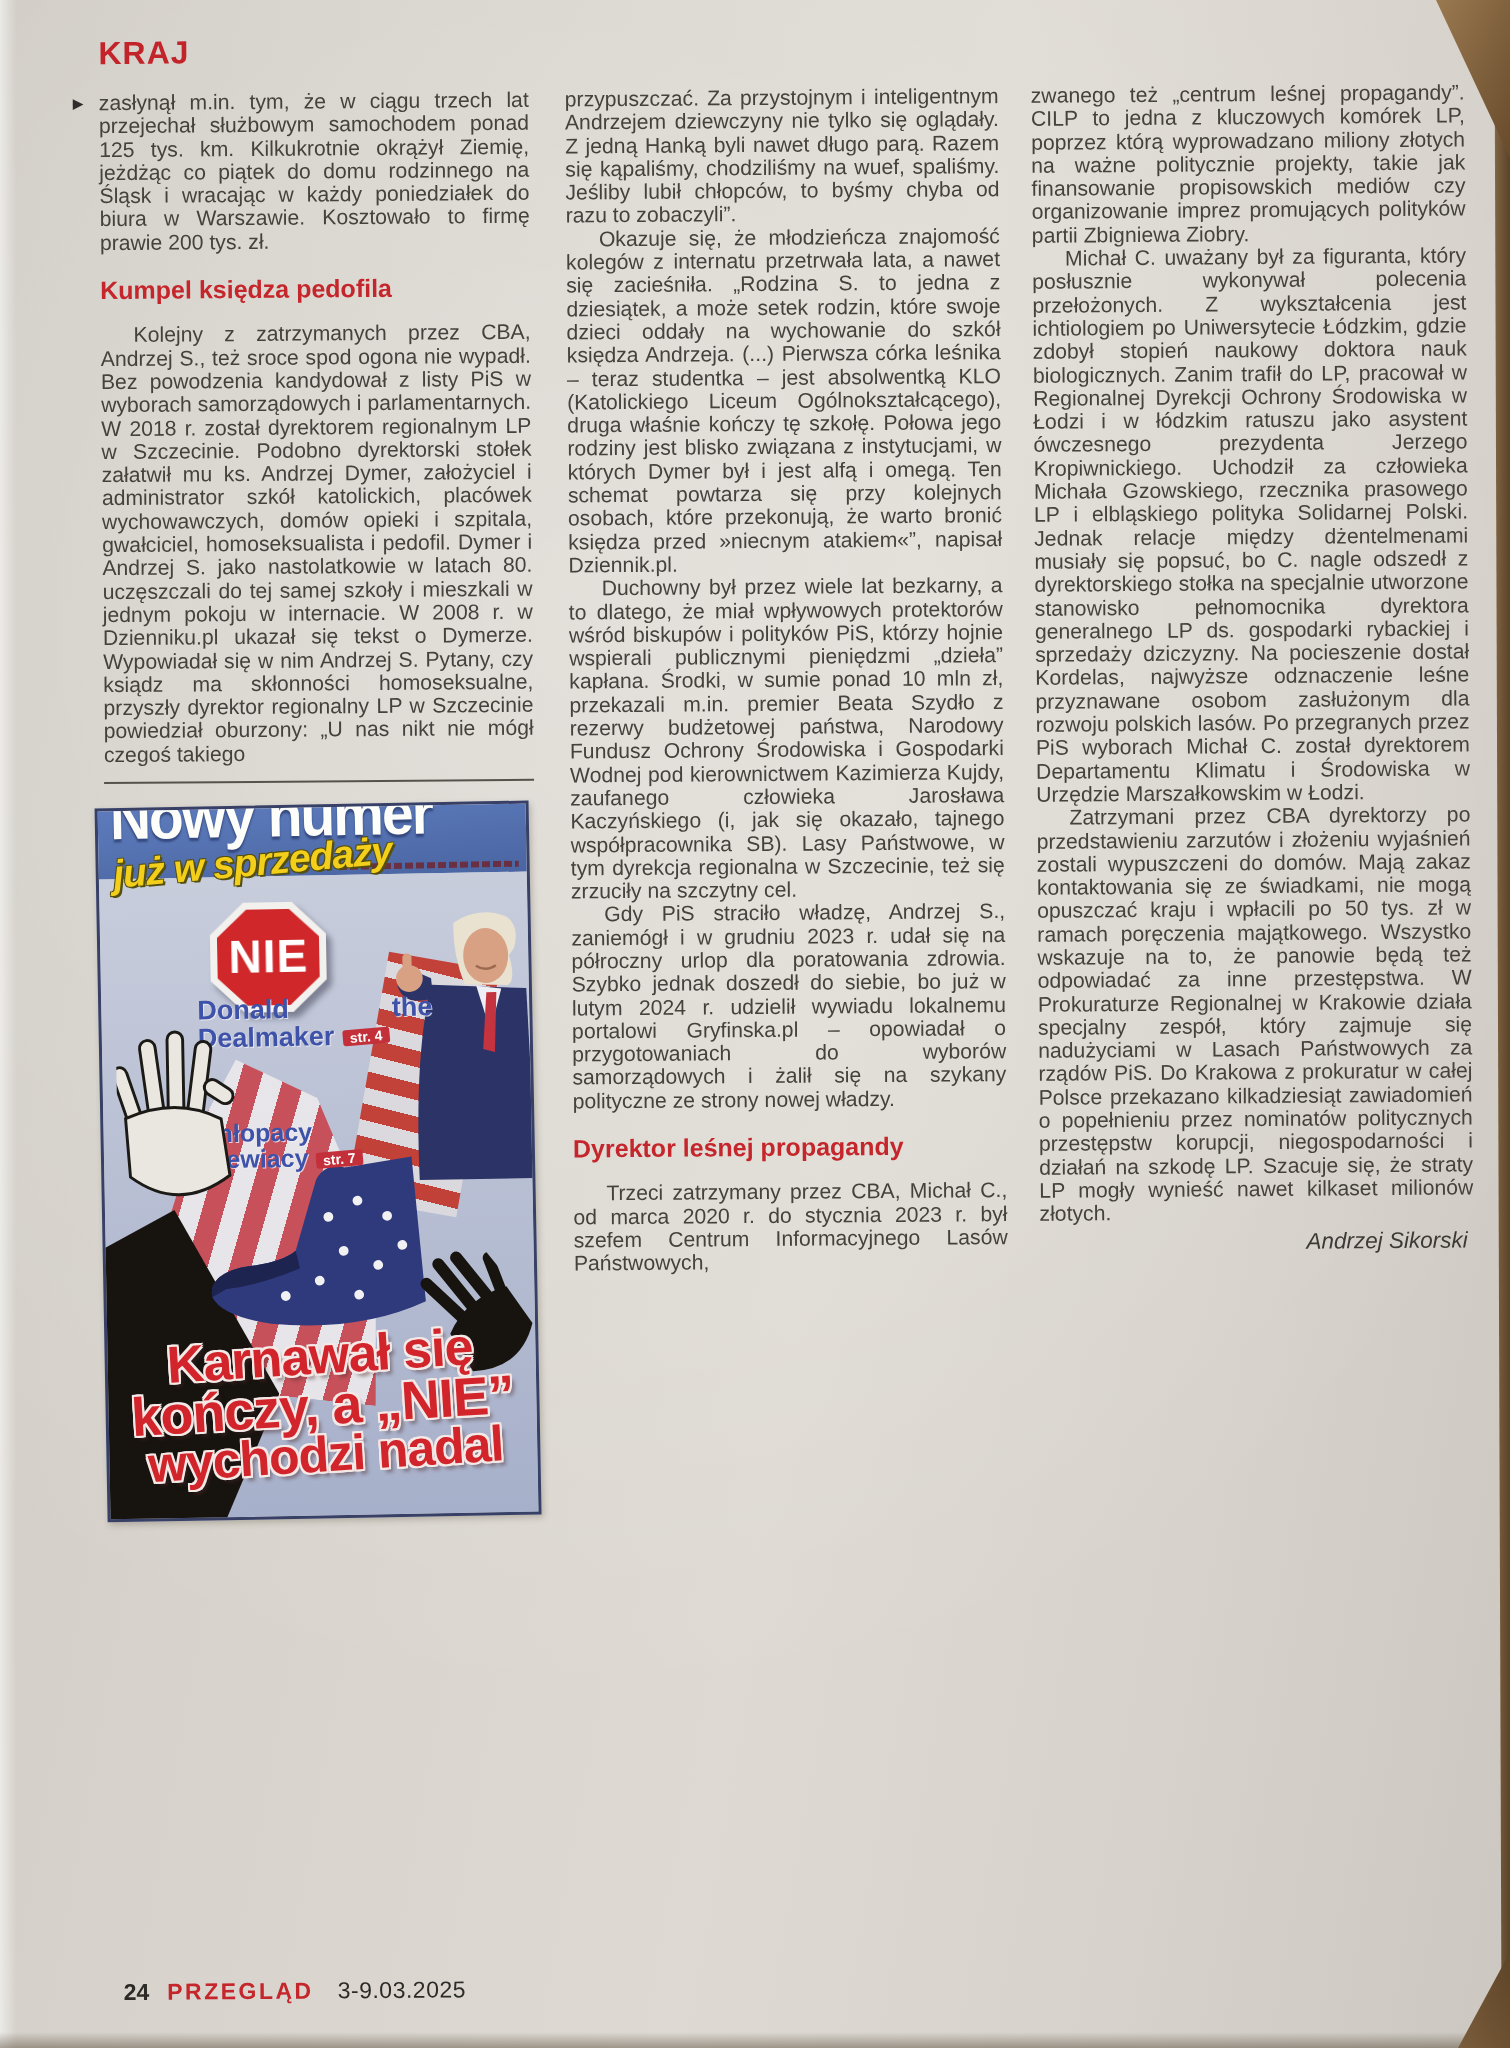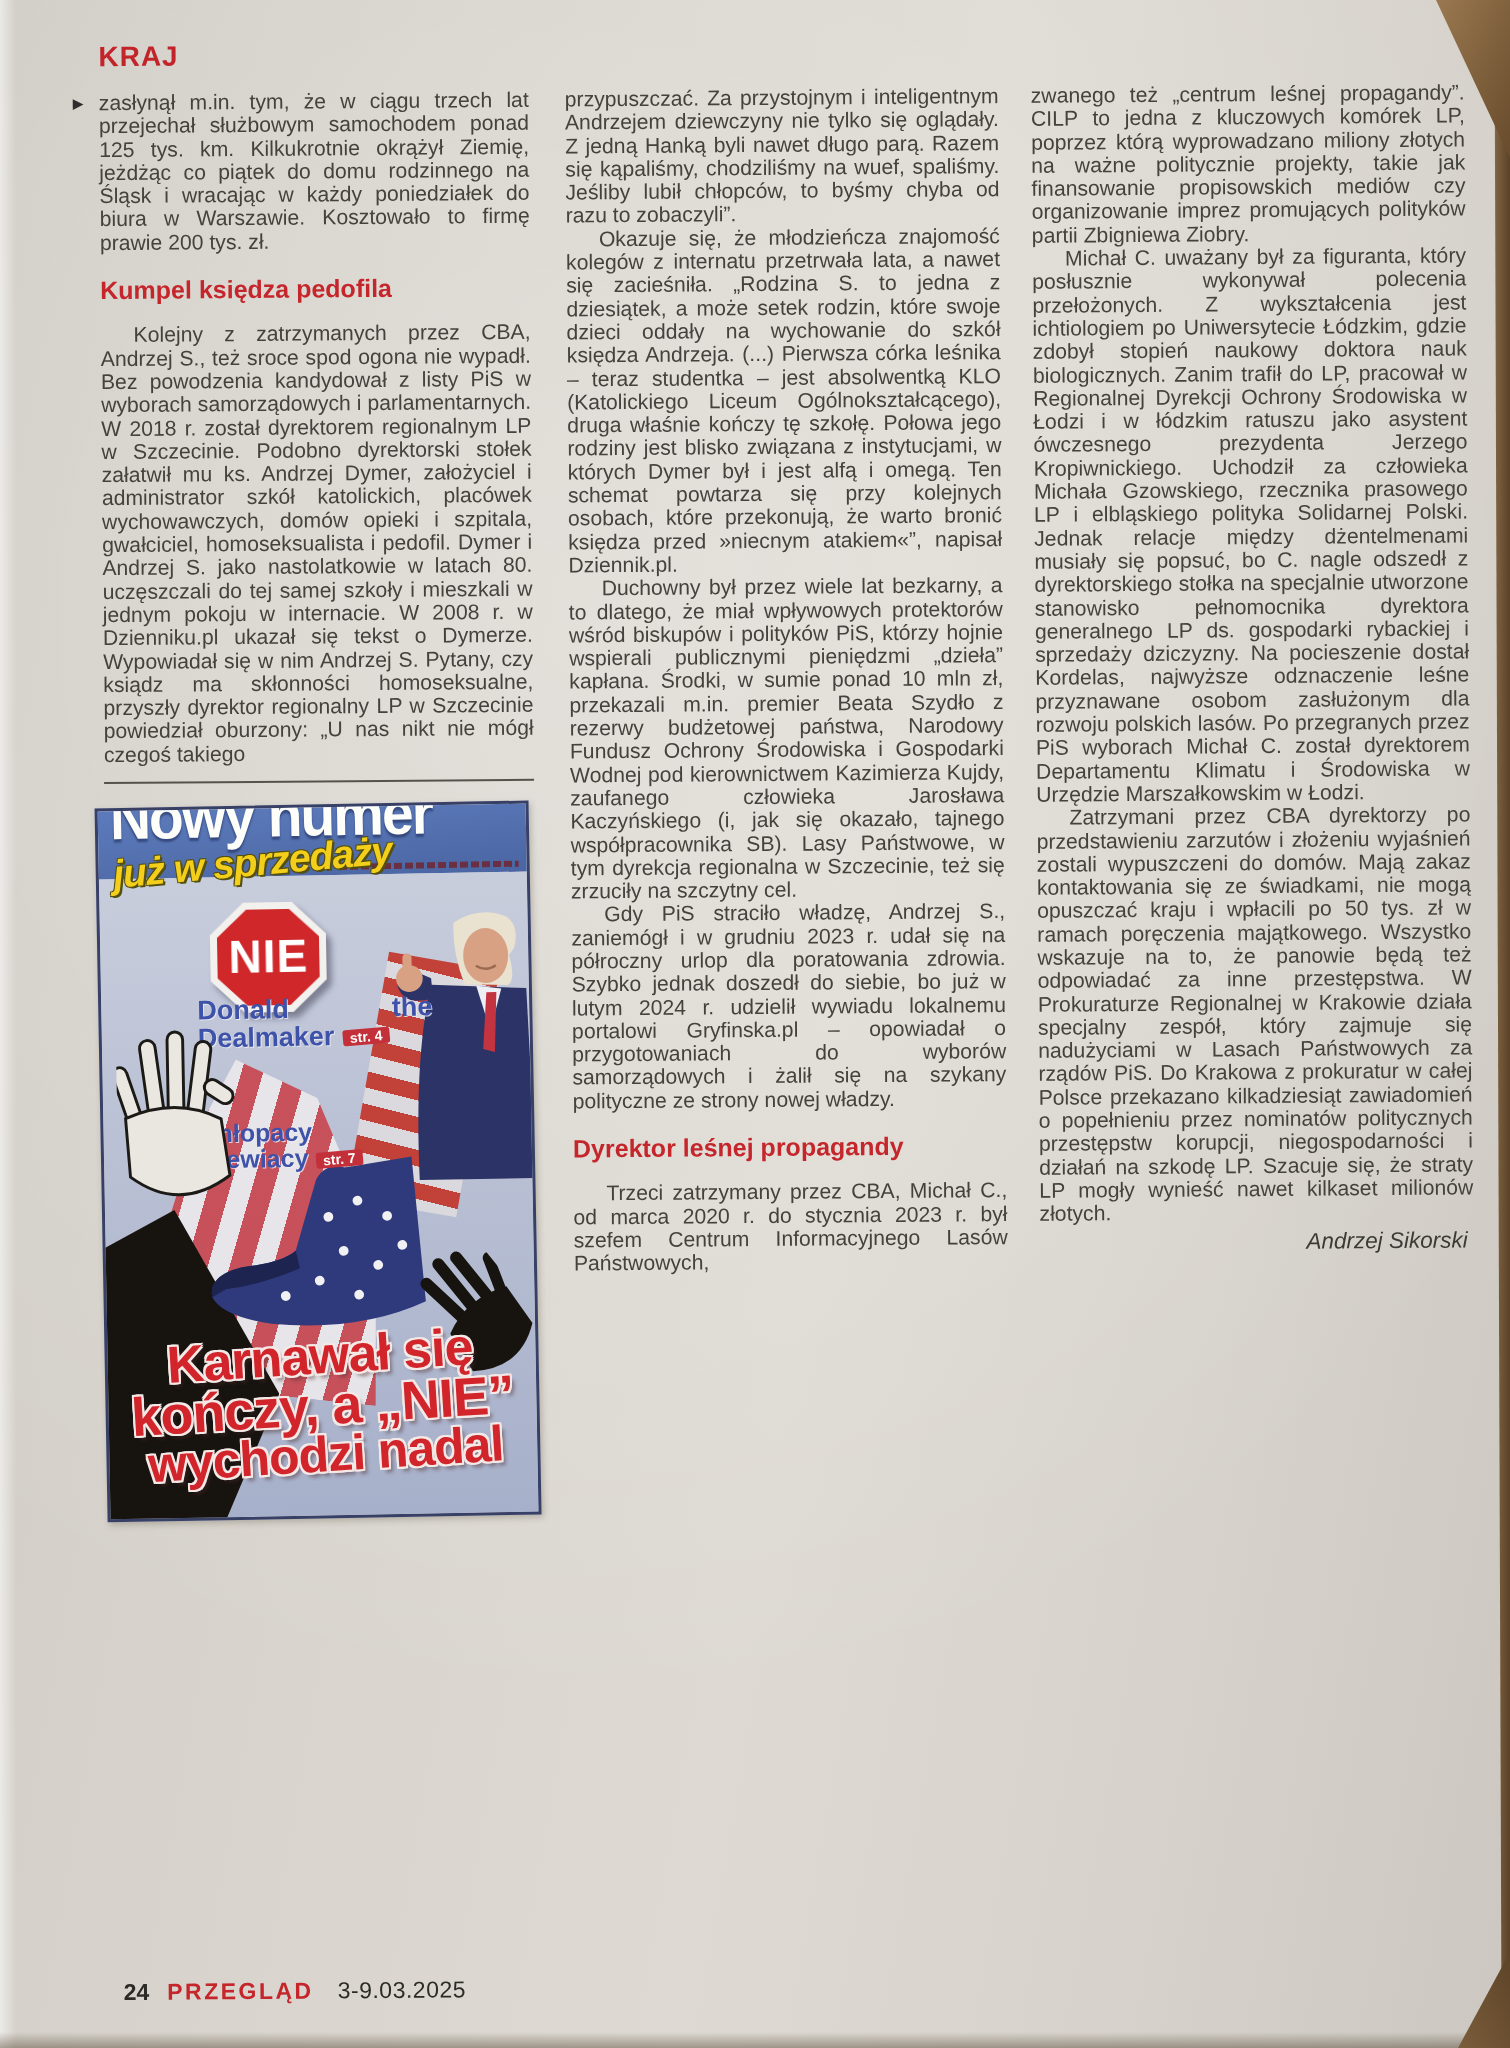--- a/index.html
+++ b/index.html
@@ -23,21 +23,21 @@
     clip-path:polygon(48% 0,100% 0,100% 100%,72% 100%);}
   .corner-tr{position:absolute;right:0;top:0;width:74px;height:158px;z-index:7;
     background:linear-gradient(115deg,#9a7950,#684b2c);
     clip-path:polygon(0 0,100% 0,100% 100%);}
   .corner-br{position:absolute;right:0;bottom:0;width:52px;height:96px;z-index:7;
     background:linear-gradient(245deg,#5e4428,#7a5d3b);
     clip-path:polygon(100% 0,100% 100%,0 100%);}
   .shadow-bottom{position:absolute;left:0;bottom:0;width:100%;height:16px;z-index:6;
     background:linear-gradient(to top,rgba(56,40,20,.38),rgba(56,40,20,0));}
   
-  .kraj{position:absolute;left:106px;top:36px;font-size:28px;font-weight:800;
+  .kraj{position:absolute;left:106px;top:30px;font-size:32px;font-weight:800;
     color:#c3242a;letter-spacing:1px;}
   .footer{position:absolute;left:116px;top:1974px;font-size:23px;color:#2c2b28;
     display:flex;align-items:baseline;}
   .footer .pageno{font-weight:700;margin-right:18px;text-align:right;}
   .footer .mag{font-weight:700;color:#c5262b;letter-spacing:2.5px;margin-right:24px;}
   .footer .date{letter-spacing:.5px;}
   
   .col{position:absolute;top:86px;font-size:21.2px;line-height:23.3px;color:#45423d;
     text-align:justify;}
   .col1{left:106px;width:430px;}

